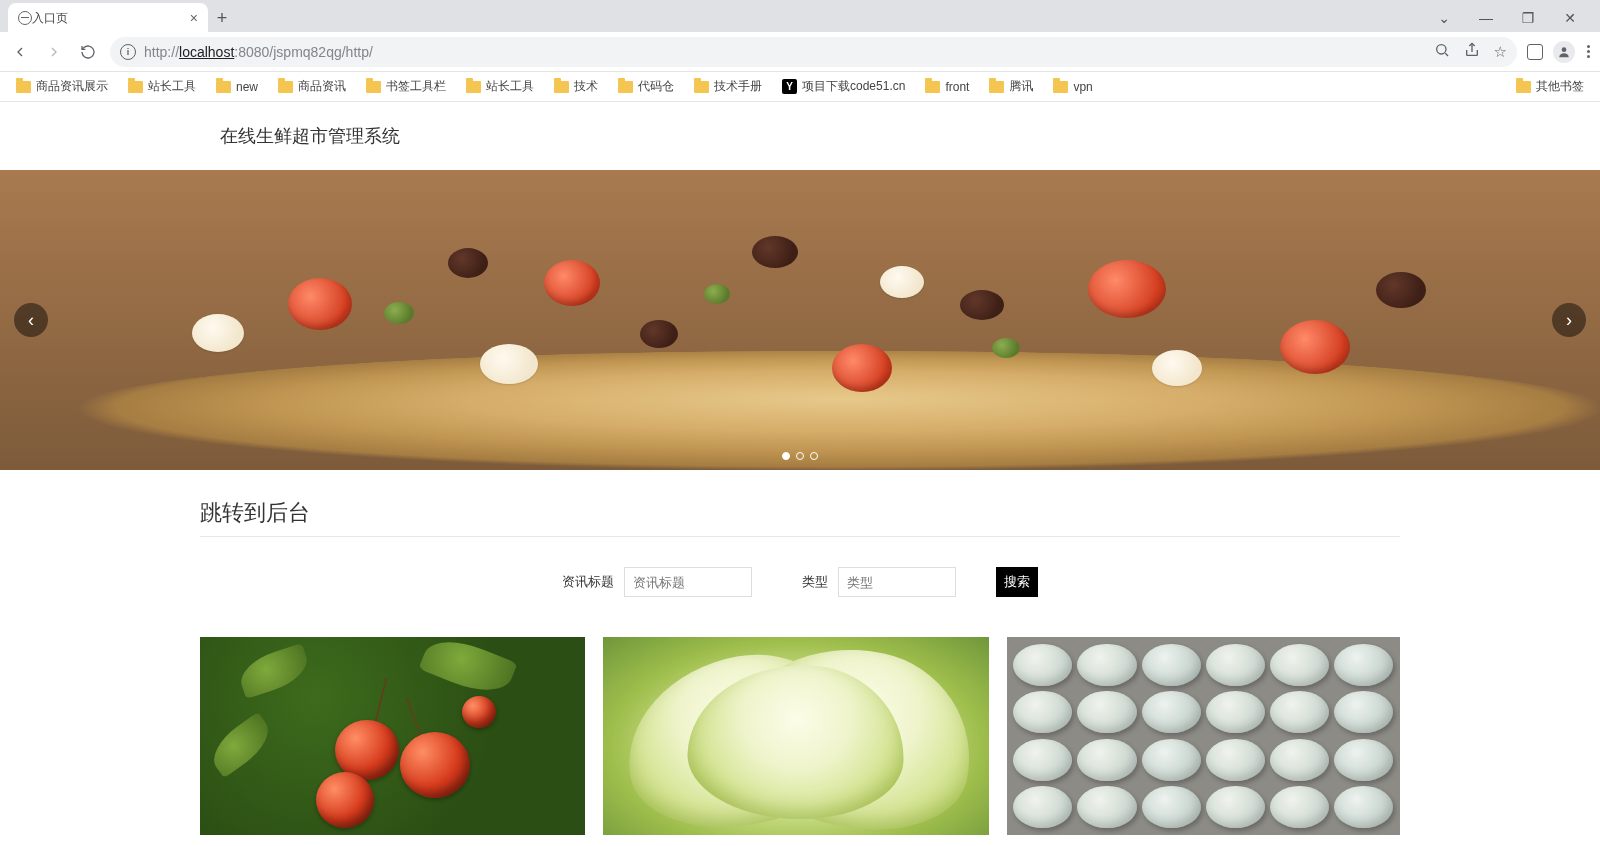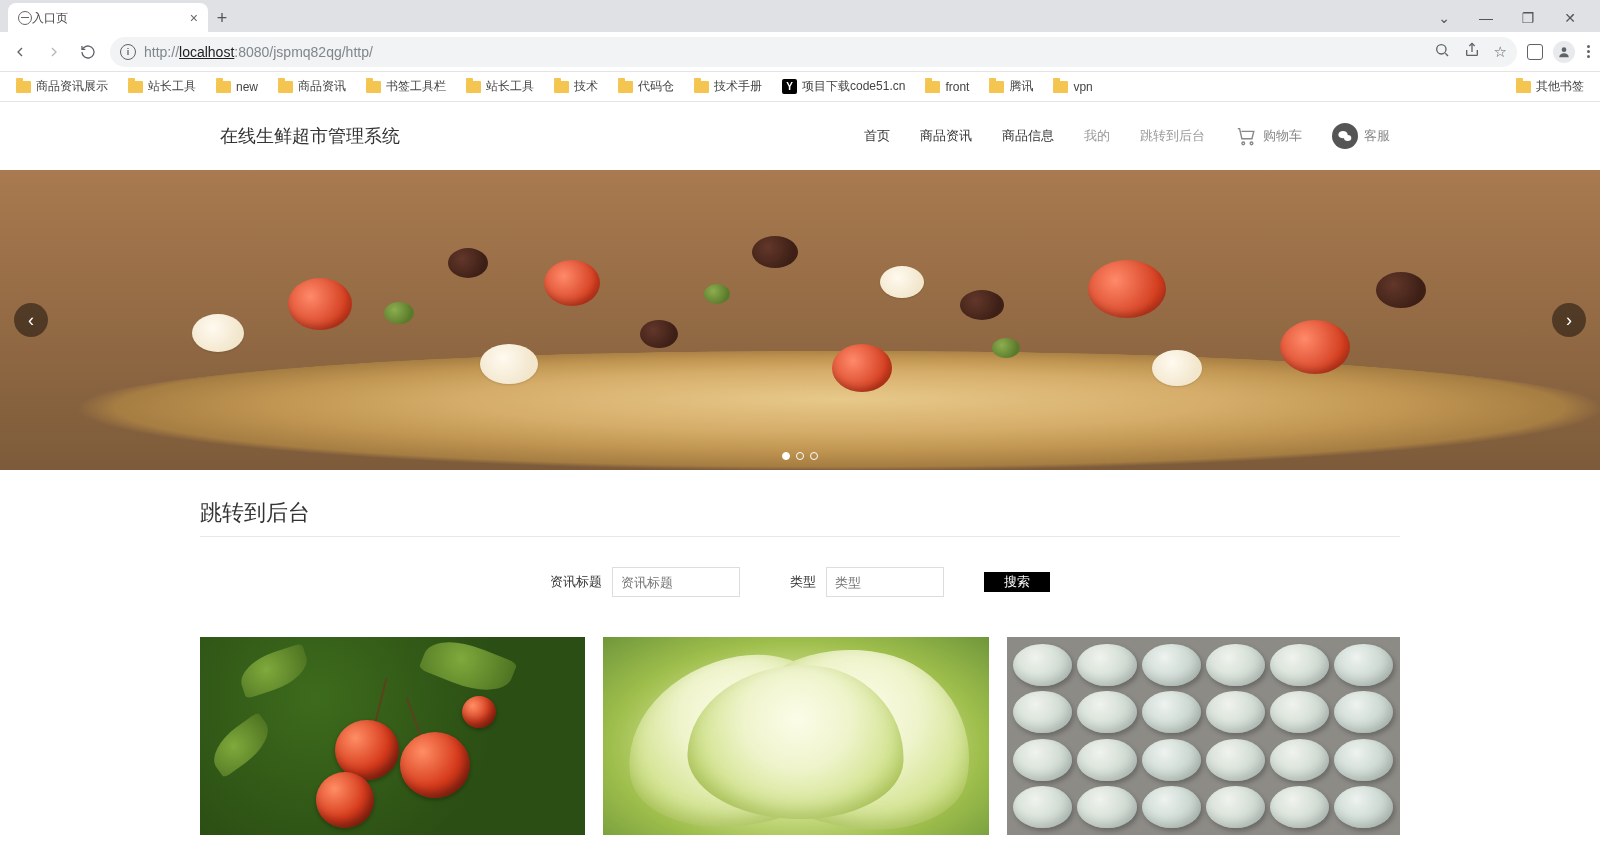--- a/index.html
+++ b/index.html
@@ -75,21 +75,21 @@
   .watermark { position: absolute; left: 50%; top: 78%; transform: translate(-50%, -50%); color: #e53a1c; font-size: 32px; letter-spacing: 1px; white-space: nowrap; font-family: "SimSun", serif; }
 
   
   .section { max-width: 1200px; margin: 0 auto; padding: 22px 0 40px 0; }
   .section-title { font-size: 22px; color: #333; padding: 6px 0 8px 0; border-bottom: 1px solid #e7e7e7; margin-bottom: 30px; }
   .search-row { display: flex; align-items: center; justify-content: center; gap: 10px; margin-bottom: 40px; }
   .search-label { font-size: 13px; color: #333; }
   input.text { height: 30px; border: 1px solid #ddd; padding: 0 8px; font-size: 13px; outline: none; }
   .in-title { width: 128px; }
   .in-type { width: 118px; }
-  .btn-search { background: #000; color: #fff; border: none; height: 20px; padding: 0 20px; font-size: 13px; cursor: pointer; }
+  .btn-search { background: #000; color: #fff; border: none; height: 30px; padding: 0 8px; font-size: 13px; cursor: pointer; }
 
   .card-grid { display: flex; gap: 18px; }
   .card { flex: 1; min-width: 0; height: 198px; overflow: hidden; cursor: pointer; position: relative; }
   .card-cherry { background: radial-gradient(circle at 30% 30%, #3d6b1c, #2b4e14 60%), linear-gradient(#446b22,#355818); }
   .cherry { position: absolute; border-radius: 50%; background: radial-gradient(circle at 32% 30%, #ff8e64, #d63a1c 55%, #a52812 80%); box-shadow: inset -4px -6px 10px rgba(0,0,0,.3), 0 2px 4px rgba(0,0,0,.3); }
   .leaf { position: absolute; background: radial-gradient(circle at 40% 40%, #7faa3c, #4a6e1f); border-radius: 60% 10% 60% 10%; }
   .stem { position: absolute; width: 2px; background: #5a431c; }
 
   .card-cabbage { background: radial-gradient(ellipse at 50% 55%, #f4f7dc 0%, #e6edbd 25%, #c3d77c 48%, #9ebe4c 68%, #6f963a 100%); }
   .cabbage-leaf { position: absolute; border-radius: 55% 45% 50% 50% / 60% 60% 40% 40%; background: radial-gradient(ellipse at 50% 35%, #fbfde8 0%, #eff4cc 35%, #d7e69a 62%, #b8d064 85%); box-shadow: inset 0 -8px 18px rgba(120,150,40,.35); }
@@ -226,45 +226,20 @@
     <div class="bm-item">
       <span class="bm-folder"></span>
       <span>其他书签</span>
     </div>
   </div>
 </div>
 
 <div class="page-wrap">
   <div class="page-header">
     <div class="brand">在线生鲜超市管理系统</div>
-    <div class="nav-menu" id="site-nav">
-
-      <a>首页</a>
-        <a>商品资讯</a>
-        <a>商品信息</a>
-        <a class="muted">我的</a>
-        <a class="muted">跳转到后台</a>
-        <div class="cart">
-        <svg viewBox="0 0 24 24">
-            <circle cx="9" cy="20" r="1.5"></circle>
-            <circle cx="18" cy="20" r="1.5"></circle>
-            <path d="M3 4h2l2.5 11h11l2-8H7"></path>
-          </svg>
-        <span>购物车</span>
-      </div>
-      <div class="service">
-        <span class="wechat-ico">
-          <svg viewBox="0 0 24 20">
-              <ellipse cx="9" cy="8" rx="7" ry="5.5"></ellipse>
-              <ellipse cx="16" cy="13" rx="5.5" ry="4.5"></ellipse>
-            </svg>
-        </span>
-        <span>客服</span>
-      </div>
-    </div>
   </div>
 
   <div class="carousel">
     <div class="carousel-img">
       <div class="pizza-base"></div>
       <div class="topping t-red" style="left:18%; top:36%; width:64px; height:52px;"></div>
       <div class="topping t-red" style="left:34%; top:30%; width:56px; height:46px;"></div>
       <div class="topping t-red" style="left:68%; top:30%; width:78px; height:58px;"></div>
       <div class="topping t-red" style="left:80%; top:50%; width:70px; height:54px;"></div>
       <div class="topping t-red" style="left:52%; top:58%; width:60px; height:48px;"></div>

